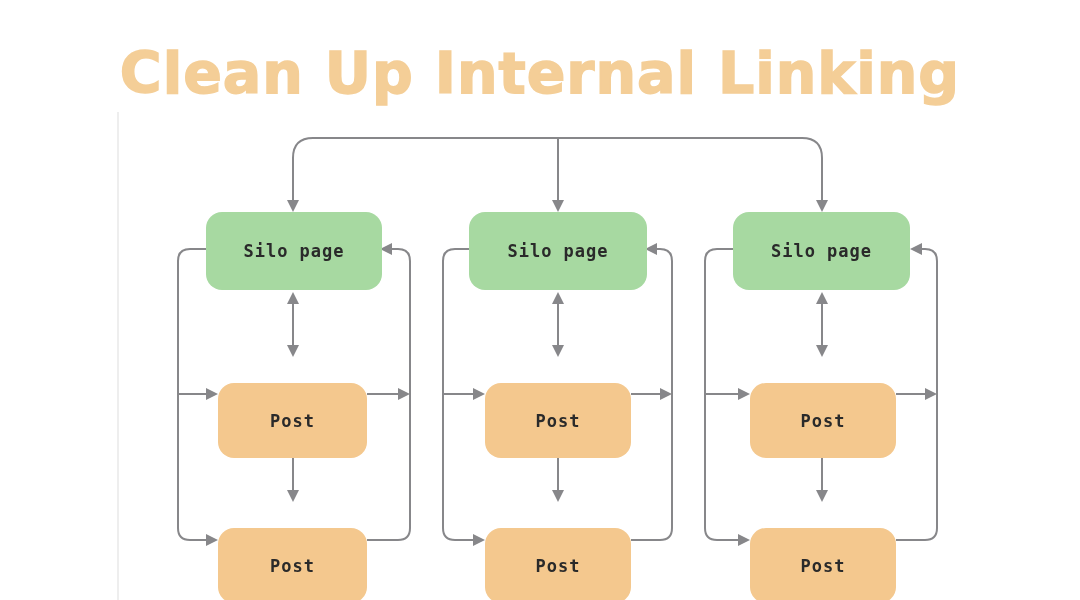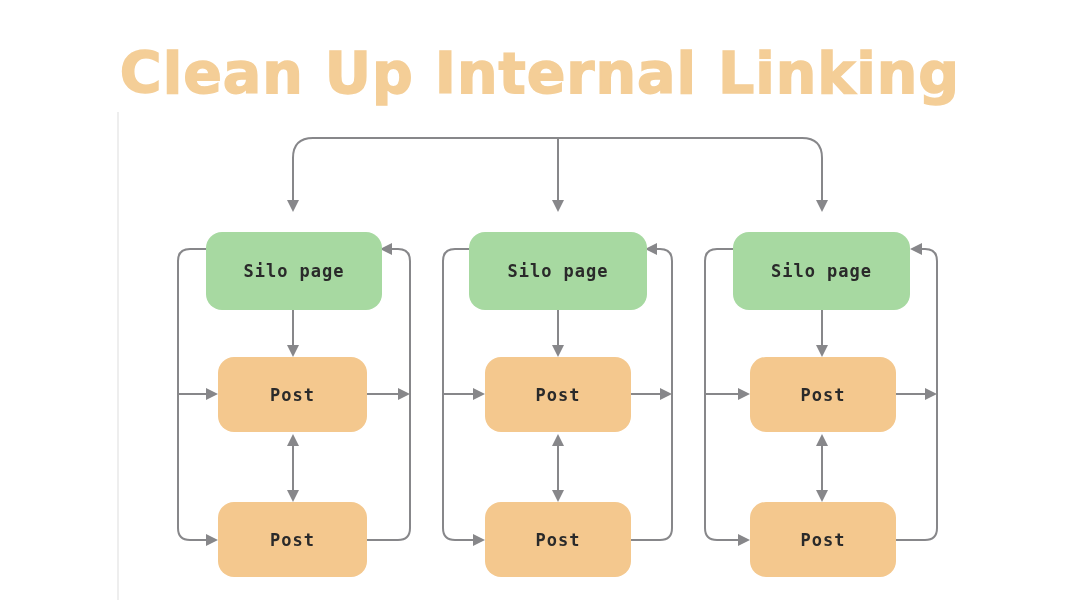--- a/index.html
+++ b/index.html
@@ -21,22 +21,22 @@
   svg.wires{position:absolute;left:0;top:0;width:1080px;height:600px;}
   svg.wires path.wire{fill:none;stroke:var(--connector);stroke-width:2;}
   svg.wires path.canvas-line{fill:none;stroke:var(--canvas_edge);stroke-width:1.5;}
   svg.wires marker path{fill:var(--connector);stroke:none;}
   .node{
     position:absolute;border-radius:16px;
     display:flex;align-items:center;justify-content:center;
     font-family:"DejaVu Sans Mono", monospace;font-weight:bold;
     font-size:17px;letter-spacing:1px;color:var(--node_text);
   }
-  .silo{background:var(--silo_fill);margin-top:20px;}
-  .post{background:var(--post_fill);}
+  .silo{background:var(--silo_fill);}
+  .post{background:var(--post_fill);margin-top:26px;}
   
   .silo-1{left:206px;top:212px;width:176px;height:78px;}
   .post-1-1{left:218px;top:357px;width:149px;height:75px;}
   .post-1-2{left:218px;top:502px;width:149px;height:75px;}
   
   .silo-2{left:469px;top:212px;width:178px;height:78px;}
   .post-2-1{left:485px;top:357px;width:146px;height:75px;}
   .post-2-2{left:485px;top:502px;width:146px;height:75px;}
   
   .silo-3{left:733px;top:212px;width:177px;height:78px;}

